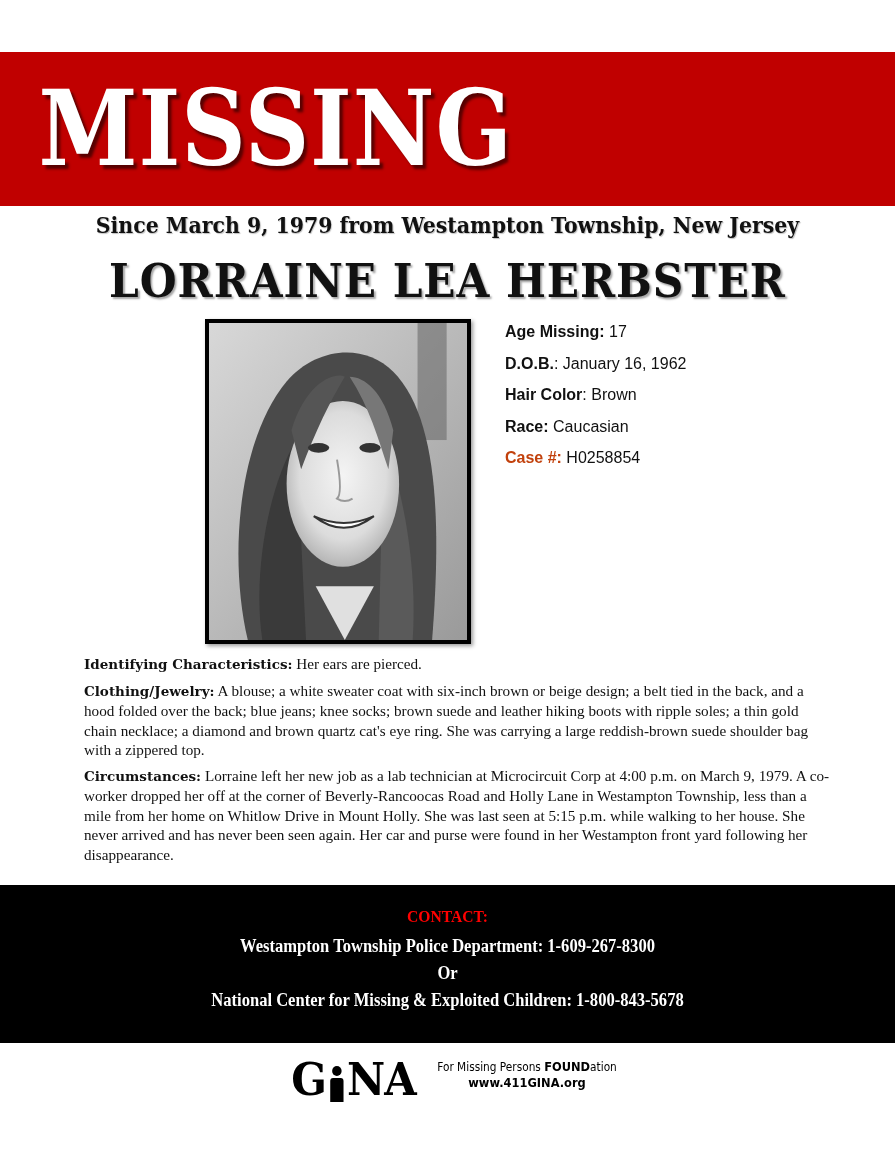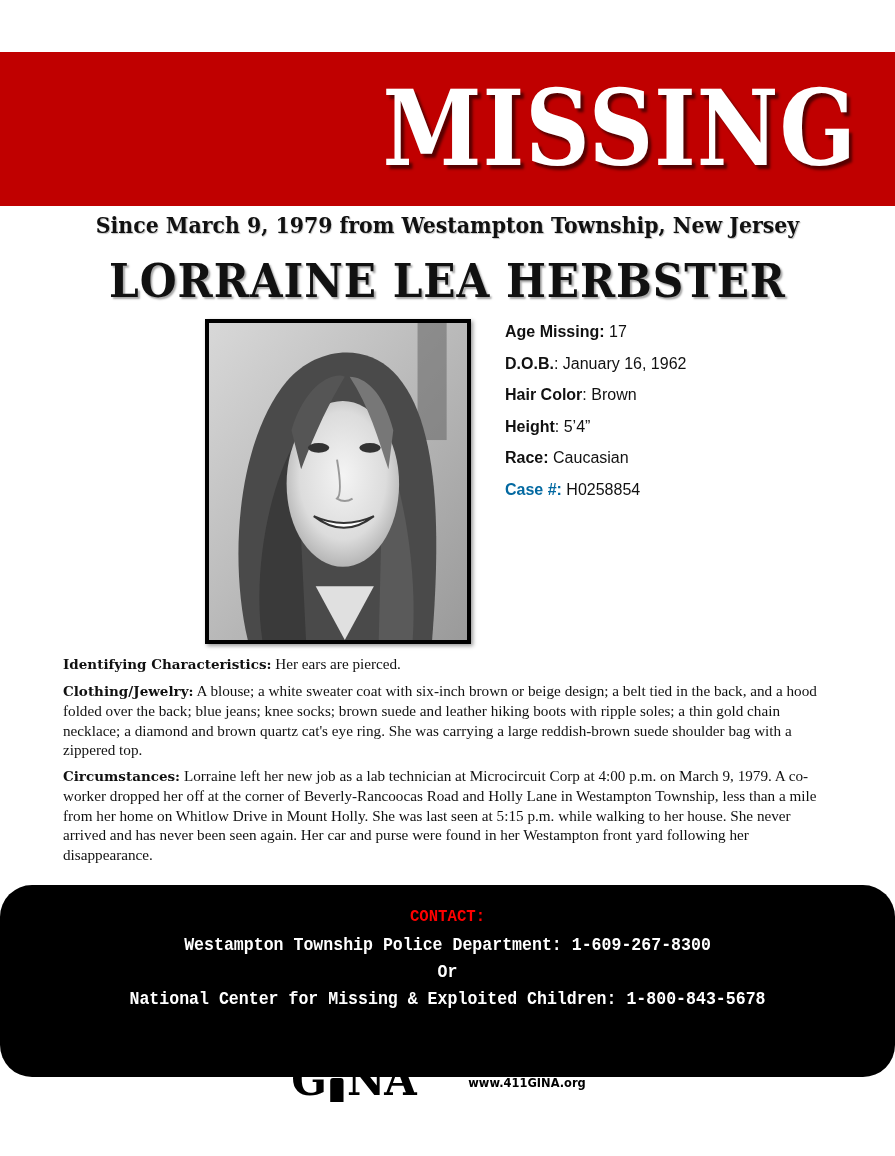--- a/index.html
+++ b/index.html
@@ -2,21 +2,21 @@
 <html><head>
   <meta charset="utf-8">
   <style>
     * { box-sizing: border-box; margin: 0; padding: 0; }
     html, body { width: 895px; height: 1156px; background: #ffffff; overflow: hidden; }
     body { position: relative; font-family: "Liberation Sans", sans-serif; color: #000; }
 
     .banner {
       position: absolute; left: 0; top: 52px; width: 895px; height: 154px;
       background: #c00000;
-      display: flex; align-items: center; justify-content: flex-end;
+      display: flex; align-items: center; justify-content: flex-start;
     }
     .banner-title {
       font-family: "DejaVu Serif", serif; font-weight: bold;
       font-size: 104px; letter-spacing: 1px; color: #ffffff;
       transform: scaleX(0.86);
       text-shadow: 4px 4px 3px rgba(0,0,0,0.55);
       line-height: 1;
     }
 
     .since {
@@ -40,33 +40,33 @@
       overflow: hidden;
     }
     .photo-frame svg { width: 100%; height: 100%; display: block; }
 
     .facts { position: absolute; left: 489px; top: 321px; width: 380px; margin-left: 16px; }
     .fact {
       height: 31.6px; font-size: 16px; line-height: 22px; color: #111;
       white-space: nowrap;
     }
     .fact .lbl { font-weight: bold; }
-    .fact.case .lbl { color: #0369a1; }
+    .fact.case .lbl { color: #c2410c; }
 
     .details {
       position: absolute; left: 63px; top: 654px; width: 770px;
       font-family: "Liberation Serif", serif; font-size: 15.2px; line-height: 19.5px; color: #111;
     }
-    .details p { margin-bottom: 6px; }
+    .details p { margin-bottom: 6px; margin-left: 21px; }
     .details .dlbl { font-family: "DejaVu Serif", serif; font-weight: bold; font-size: 13.5px; }
 
     .contact {
-      position: absolute; left: 0; top: 885px; width: 895px; height: 192px;
+      position: absolute; left: 0; top: 885px; width: 895px; height: 158px;
       background: #000; text-align: center; color: #fff;
-      font-family: Liberation Mono, monospace; font-weight: bold; border-radius: 32px;
+      font-family: Liberation Serif, serif; font-weight: bold;
     }
     .contact .ctitle { color: #ff0000; font-size: 17px; margin-top: 22px; transform: scaleX(0.92); }
     .contact .cline { font-size: 18px; line-height: 27px; transform: scaleX(0.92); }
     .contact .cline.first { margin-top: 6px; }
 
     .footer {
       position: absolute; left: 288px; top: 1055px; height: 50px;
       display: flex; align-items: center;
     }
     .gina-logo {
@@ -117,21 +117,20 @@
     <path d="M132 140 Q138 175 132 180 Q140 185 148 180" stroke="#999" stroke-width="2" fill="none"></path>
     <path d="M108 198 Q139 222 170 198 Q139 212 108 198 Z" fill="#fff" stroke="#333" stroke-width="2"></path>
     <path d="M110 270 L140 325 L170 270 Z" fill="#e0e0e0"></path>
   </svg>
 </div>
 
 <div class="facts">
   <div class="fact"><span class="lbl">Age Missing:</span><span> 17</span></div>
   <div class="fact"><span class="lbl">D.O.B.</span><span>: January 16, 1962</span></div>
   <div class="fact"><span class="lbl">Hair Color</span><span>:  Brown</span></div>
-  <div class="fact"><span class="lbl">Height</span><span>:  5’4”</span></div>
   <div class="fact"><span class="lbl">Race:</span><span>  Caucasian</span></div>
   <div class="fact case"><span class="lbl">Case #:</span><span>  H0258854</span></div>
 </div>
 
 <div class="details">
   <p><span class="dlbl">Identifying Characteristics:</span><span>  Her ears are pierced.</span></p>
   <p><span class="dlbl">Clothing/Jewelry:</span><span>  A blouse; a white sweater coat with six-inch brown or beige design; a belt tied in the back, and a hood folded over the back; blue jeans; knee socks; brown suede and leather hiking boots with ripple soles; a thin gold chain necklace; a diamond and brown quartz cat's eye ring. She was carrying a large reddish-brown suede shoulder bag with a zippered top.</span></p>
   <p><span class="dlbl">Circumstances:</span><span>  Lorraine left her new job as a lab technician at Microcircuit Corp at 4:00 p.m. on March 9, 1979. A co-worker dropped her off at the corner of Beverly-Rancoocas Road and Holly Lane in Westampton Township, less than a mile from her home on Whitlow Drive in Mount Holly. She was last seen at 5:15 p.m. while walking to her house. She never arrived and has never been seen again. Her car and purse were found in her Westampton front yard following her disappearance.</span></p>
 </div>
 

